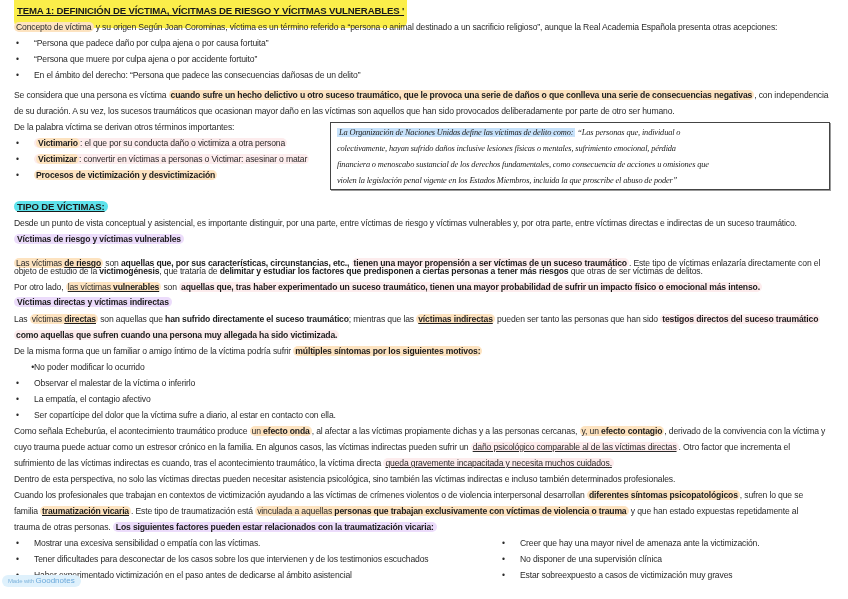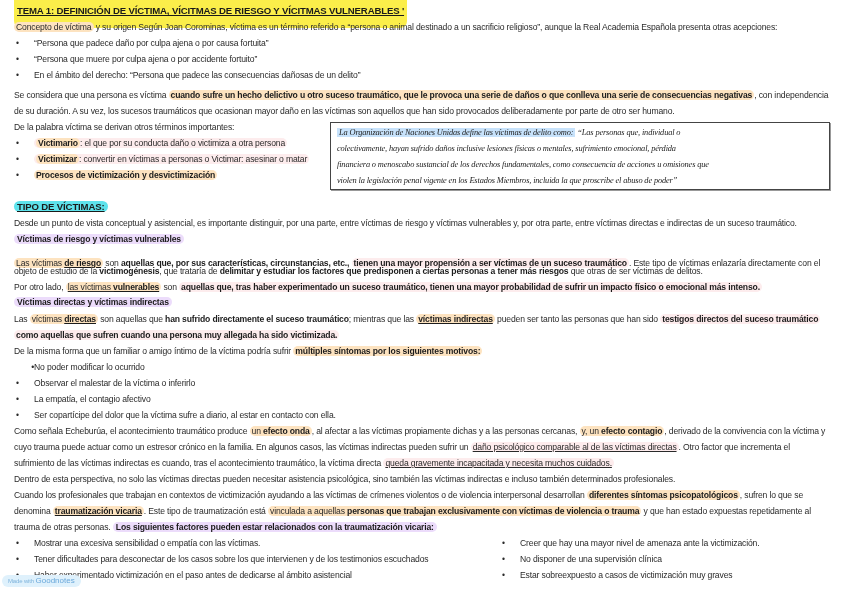--- a/index.html
+++ b/index.html
@@ -134,21 +134,21 @@
   <div class="line" style="top:452px;">
     <span>sufrimiento de las víctimas indirectas es cuando, tras el acontecimiento traumático, la víctima directa </span><span class="u hl-p">queda gravemente incapacitada y necesita muchos cuidados.</span>
   </div>
   <div class="line" style="top:468px;">
     <span>Dentro de esta perspectiva, no solo las víctimas directas pueden necesitar asistencia psicológica, sino también las víctimas indirectas e incluso también determinados profesionales.</span>
   </div>
   <div class="line" style="top:484px;">
     <span>Cuando los profesionales que trabajan en contextos de victimización ayudando a las víctimas de crímenes violentos o de violencia interpersonal desarrollan </span><span class="b hl-o">diferentes síntomas psicopatológicos</span><span>, sufren lo que se</span>
   </div>
   <div class="line" style="top:500px;">
-    <span>denomina </span><span class="b u hl-o">traumatización vicaria</span><span>. Este tipo de traumatización está </span><span class="hl-o"><span>vinculada a aquellas </span><span class="b">personas que trabajan exclusivamente con víctimas de violencia o trauma</span></span><span> y que han estado expuestas repetidamente al</span>
+    <span>familia </span><span class="b u hl-o">traumatización vicaria</span><span>. Este tipo de traumatización está </span><span class="hl-o"><span>vinculada a aquellas </span><span class="b">personas que trabajan exclusivamente con víctimas de violencia o trauma</span></span><span> y que han estado expuestas repetidamente al</span>
   </div>
   <div class="line" style="top:516px;">
     <span>trauma de otras personas. </span><span class="b hl-v">Los siguientes factores pueden estar relacionados con la traumatización vicaria:</span>
   </div>
 
   <div class="line" style="top:532px;">
     <span class="bullet">•</span><span>Mostrar una excesiva sensibilidad o empatía con las víctimas.</span>
   </div>
   <div class="line" style="top:548px;">
     <span class="bullet">•</span><span>Tener dificultades para desconectar de los casos sobre los que intervienen y de los testimonios escuchados</span>

